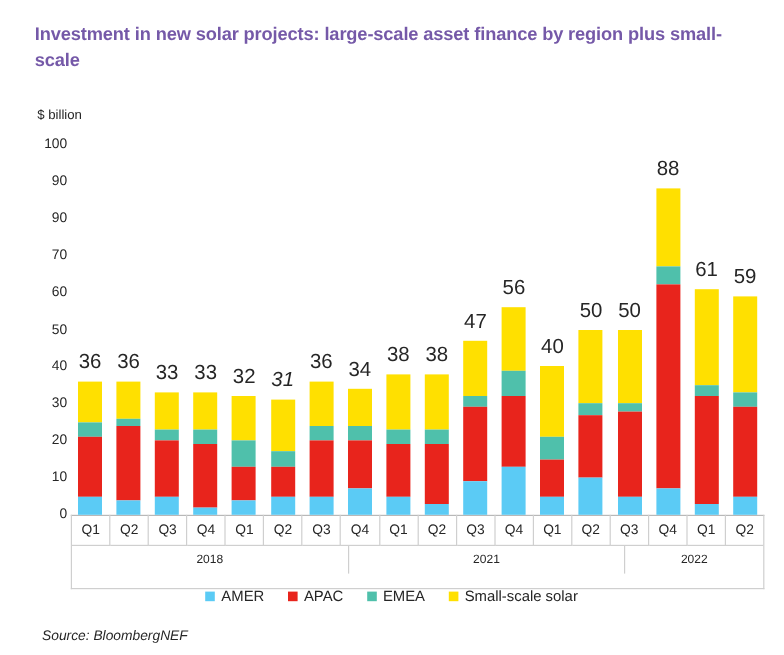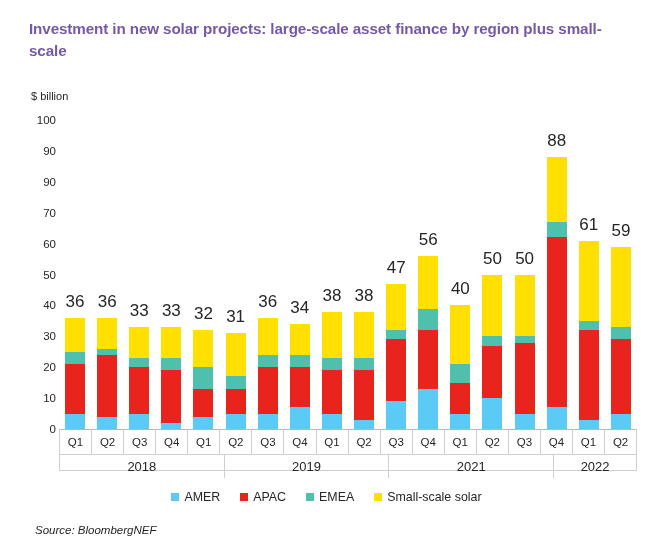--- a/index.html
+++ b/index.html
@@ -110,21 +110,21 @@
     color: #262626;
     white-space: nowrap;
   }
 
   
   #cat-axis {
     position: absolute;
     left: 59px;
     top: 429px;
     width: 578px;
-    height: 42px;
+    height: 62px;
     border-left: 1px solid #cfcfcf;
     border-right: 1px solid #cfcfcf;
     border-bottom: 1px solid #cfcfcf;
   }
   #quarter-row {
     position: absolute;
     left: 0; top: 0;
     width: 100%;
     height: 26px;
     display: flex;
@@ -144,21 +144,21 @@
     position: absolute;
     left: 0; top: 26px;
     width: 100%;
     height: 23px;
     display: flex;
   }
   .year-cell {
     display: flex;
     align-items: center;
     justify-content: center;
-    font-size: 13px;
+    font-size: 10px;
     color: #262626;
     border-right: 1px solid #cfcfcf;
   }
   .year-cell:last-child { border-right: none; }
 
   
   #legend {
     position: absolute;
     left: 0;
     top: 490px;
@@ -255,21 +255,21 @@
       </div>
       <div class="bar-slot" style="left: 128.444px; width: 32.1111px;">
         <div class="bar-stack">
           <div class="seg seg-amer" style="height: 12.36px; background: rgb(91, 203, 245);"></div>
           <div class="seg seg-apac" style="height: 27.81px; background: rgb(232, 36, 28);"></div>
           <div class="seg seg-emea" style="height: 21.63px; background: rgb(79, 192, 171);"></div>
           <div class="seg seg-small" style="height: 37.08px; background: rgb(255, 224, 0);"></div>
         </div>
         <div class="bar-total" style="bottom: 104.88px;">32</div>
       </div>
-      <div class="bar-slot" style="left: 160.556px; width: 32.1111px;">
+      <div class="bar-slot" style="left: 160.556px; width: 32.1111px; font-style: italic;">
         <div class="bar-stack">
           <div class="seg seg-amer" style="height: 15.45px; background: rgb(91, 203, 245);"></div>
           <div class="seg seg-apac" style="height: 24.72px; background: rgb(232, 36, 28);"></div>
           <div class="seg seg-emea" style="height: 12.36px; background: rgb(79, 192, 171);"></div>
           <div class="seg seg-small" style="height: 43.26px; background: rgb(255, 224, 0);"></div>
         </div>
         <div class="bar-total" style="bottom: 101.79px;">31</div>
       </div>
       <div class="bar-slot" style="left: 192.667px; width: 32.1111px;">
         <div class="bar-stack">
@@ -399,21 +399,20 @@
       <div class="quarter-cell">Q4</div>
       <div class="quarter-cell">Q1</div>
       <div class="quarter-cell">Q2</div>
       <div class="quarter-cell">Q3</div>
       <div class="quarter-cell">Q4</div>
       <div class="quarter-cell">Q1</div>
       <div class="quarter-cell">Q2</div>
     </div>
   <div id="year-row">
       <div class="year-cell" style="flex: 4 1 0px;">2018</div>
-      <div class="year-cell" style="flex: 4 1 0px;">2019</div>
       <div class="year-cell" style="flex: 4 1 0px;">2021</div>
       <div class="year-cell" style="flex: 2 1 0px;">2022</div>
     </div>
 </div>
 
 <div id="legend">
     <div class="legend-item">
       <span class="legend-swatch" style="background: rgb(91, 203, 245);"></span>
       <span>AMER</span>
     </div>

